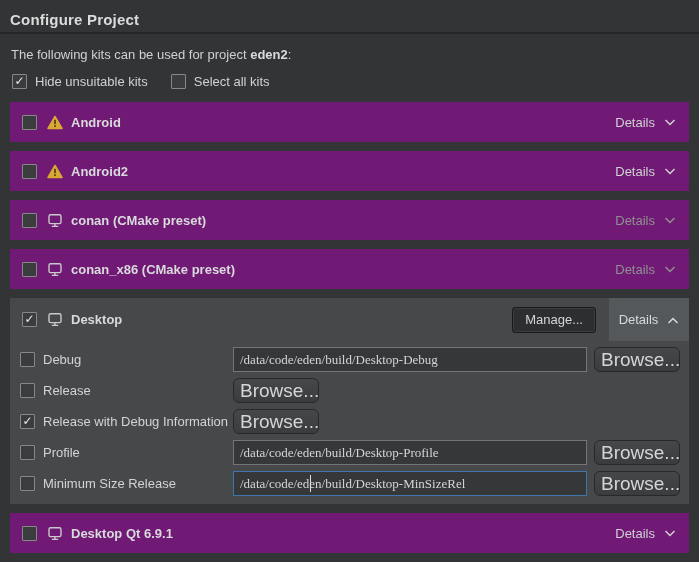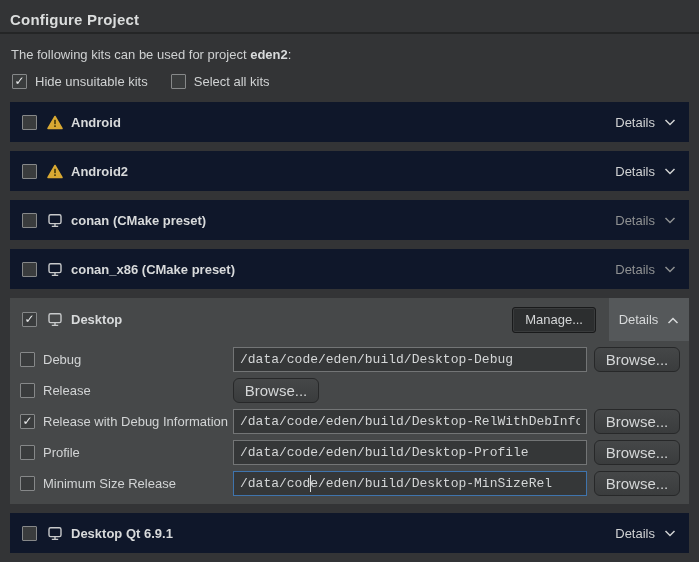--- a/index.html
+++ b/index.html
@@ -30,21 +30,21 @@
     border:1px solid #868889;background:#3a3c3d;border-radius:1px;
     display:inline-flex;align-items:center;justify-content:center;
   }
   .cb[data-checked="true"]::after{
     content:"\2713";font-family:"DejaVu Sans",sans-serif;
     font-size:12px;line-height:1;color:#eceeef;margin-top:-1px;
   }
 
   .kit-list{margin:9px 10px 0 10px;display:flex;flex-direction:column;gap:9px}
   .kit-row{
-    height:40px;background:#0f172a;display:flex;align-items:center;
+    height:40px;background:#701a75;display:flex;align-items:center;
     padding-left:12px;box-sizing:border-box;
   }
   .kit-icon{display:inline-flex;margin:0 8px 0 10px;flex:none}
   .kit-name{font-weight:bold;color:#d8dadb;white-space:nowrap}
   .flex-spacer{flex:1}
 
   .details-btn{
     display:flex;align-items:center;gap:9px;align-self:stretch;
     padding:0 13px 0 12px;color:#d0d2d3;background:transparent;border:none;
     font-family:"Liberation Sans",sans-serif;font-size:13px;cursor:default;
@@ -70,29 +70,29 @@
   .config-list{display:flex;flex-direction:column;gap:6px;margin-top:6px}
   .config-row{display:flex;align-items:center;height:25px;padding-left:10px}
   .config-label{
     width:190px;margin-left:8px;color:#d2d4d5;white-space:nowrap;
     overflow:hidden;flex:none;
   }
   .path-wrap{flex:1;position:relative;height:25px;margin-right:7px}
   .path-input{
     width:100%;height:100%;box-sizing:border-box;
     background:#353738;border:1px solid #737576;color:#d4d6d7;
-    font-family:Liberation Mono, monospace;font-size:13px;padding:0 6px;outline:none;
+    font-family:Liberation Serif, serif;font-size:13px;padding:0 6px;outline:none;
   }
   .path-wrap[data-focused="true"] .path-input{border-color:#3f74ad}
   .caret{display:none;position:absolute;left:77px;top:4px;bottom:4px;width:1px;background:#dcdedf;pointer-events:none}
   .path-wrap[data-focused="true"] .caret{display:block}
   .browse-btn{
     width:86px;height:25px;flex:none;margin-right:9px;border-radius:6px;
     background:linear-gradient(#454748,#3a3c3d);border:1px solid #272829;
-    color:#d4d6d7;font-family:"Liberation Sans",sans-serif;font-size:15px;
+    color:#d4d6d7;font-family:"Liberation Sans",sans-serif;font-size:19px;
   }
 </style>
 </head>
 <body>
 
 <div class="titlebar">
   <div class="page-title">Configure Project</div>
 </div>
 
 <div class="intro"><span>The following kits can be used for project </span><span class="proj">eden2</span><span>:</span></div>
@@ -228,24 +228,20 @@
 
       <div class="config-row">
         <span class="cb" data-checked="false"></span>
         <span class="config-label">Release</span>
         <button class="browse-btn">Browse...</button>
       </div>
 
       <div class="config-row">
         <span class="cb" data-checked="true"></span>
         <span class="config-label">Release with Debug Information</span>
-        <span class="path-wrap" data-focused="false">
-          <input class="path-input" value="/data/code/eden/build/Desktop-RelWithDebInfo" style="">
-          
-        </span>
         <button class="browse-btn">Browse...</button>
       </div>
 
       <div class="config-row">
         <span class="cb" data-checked="false"></span>
         <span class="config-label">Profile</span>
         <span class="path-wrap" data-focused="false">
           <input class="path-input" value="/data/code/eden/build/Desktop-Profile" style="">
           
         </span>

